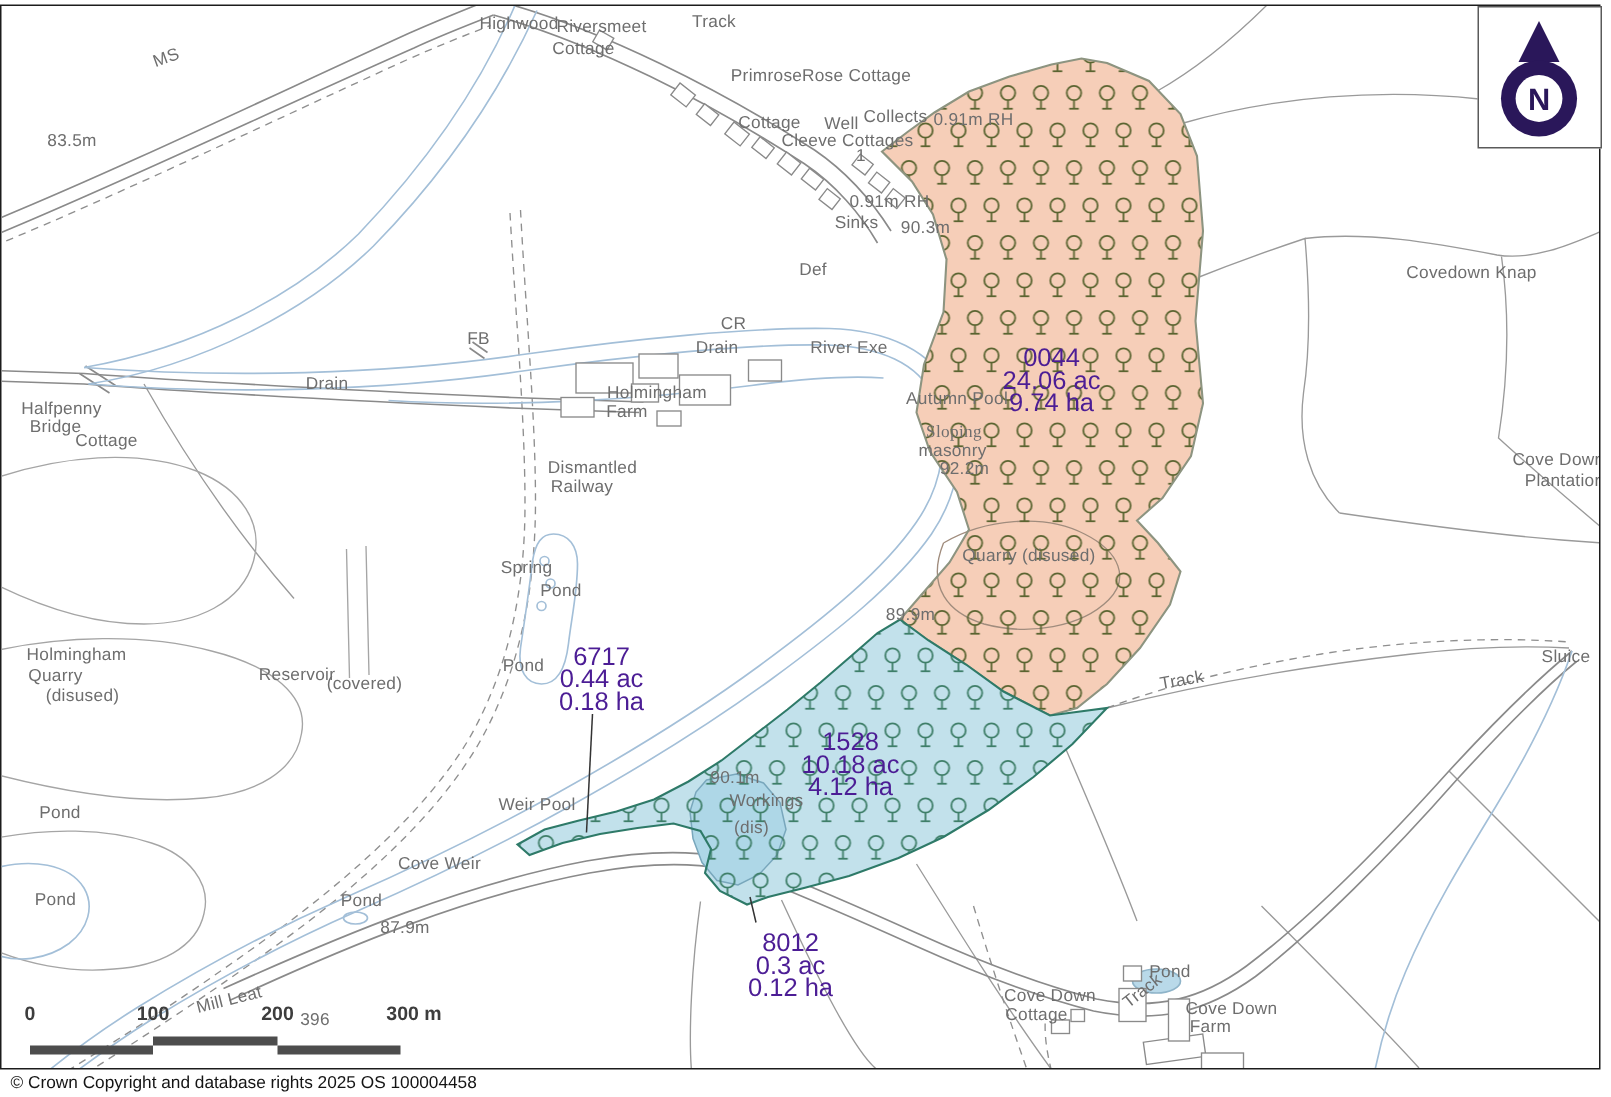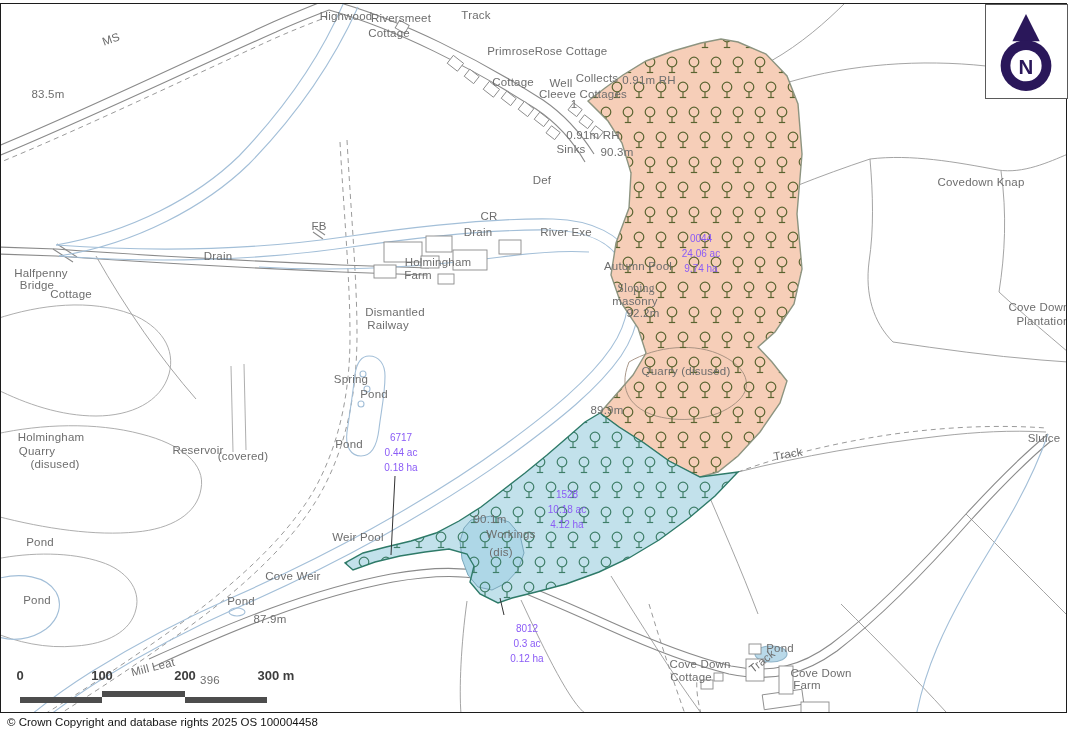--- a/index.html
+++ b/index.html
@@ -12,21 +12,21 @@
     border:1px solid #1c1c1c;box-sizing:border-box;background:#fff;overflow:hidden;
   }
   svg.map-canvas{position:absolute;left:0;top:0;}
   .labels-layer{position:absolute;left:0;top:0;width:100%;height:100%;pointer-events:none;}
   .map-label{
     position:absolute;transform:translate(-50%,-50%);
     font-size:11.5px;color:#6e6e6e;white-space:nowrap;letter-spacing:0.2px;
   }
   .parcel-label{
     position:absolute;transform:translateX(-50%);text-align:center;
-    font-size:10px;line-height:15px;color:#8b5cf6;white-space:nowrap;
+    font-size:17px;line-height:15px;color:#4c1d95;white-space:nowrap;
   }
   .north-box{
     position:absolute;left:985px;top:4px;width:83px;height:95px;
     background:#fff;border:1px solid #5a5a5a;box-sizing:border-box;
     display:flex;align-items:center;justify-content:center;
   }
   .sb-seg{position:absolute;height:6px;background:#4d4d4d;}
   .sb-label{
     position:absolute;top:668px;transform:translateX(-50%);
     font-size:13px;font-weight:bold;color:#3d3d3d;white-space:nowrap;
@@ -179,21 +179,21 @@
       <div class="map-label" style="left: 345px; top: 12px;">Highwood</div>
       <div class="map-label" style="left: 400px; top: 14px;">Riversmeet</div>
       <div class="map-label" style="left: 388px; top: 29px;">Cottage</div>
       <div class="map-label" style="left: 475px; top: 11px;">Track</div>
       <div class="map-label" style="left: 570px; top: 47px;">Rose Cottage</div>
       <div class="map-label" style="left: 510px; top: 47px; text-align: right;">Primrose</div>
       <div class="map-label" style="left: 512px; top: 78px;">Cottage</div>
       <div class="map-label" style="left: 560px; top: 79px;">Well</div>
       <div class="map-label" style="left: 596px; top: 74px;">Collects</div>
       <div class="map-label" style="left: 648px; top: 76px;">0.91m RH</div>
-      <div class="map-label" style="left: 582px; top: 90px;">Cleeve Cottages</div>
+      <div class="map-label" style="left: 564px; top: 90px;">Cleeve Cottages</div>
       <div class="map-label" style="left: 573px; top: 100px;">1</div>
       <div class="map-label" style="left: 592px; top: 131px;">0.91m RH</div>
       <div class="map-label" style="left: 570px; top: 145px;">Sinks</div>
       <div class="map-label" style="left: 616px; top: 148px;">90.3m</div>
       <div class="map-label" style="left: 541px; top: 176px;">Def</div>
       <div class="map-label" style="left: 318px; top: 222px;">FB</div>
       <div class="map-label" style="left: 488px; top: 212px;">CR</div>
       <div class="map-label" style="left: 477px; top: 228px;">Drain</div>
       <div class="map-label" style="left: 565px; top: 228px;">River Exe</div>
       <div class="map-label" style="left: 217px; top: 252px;">Drain</div>

